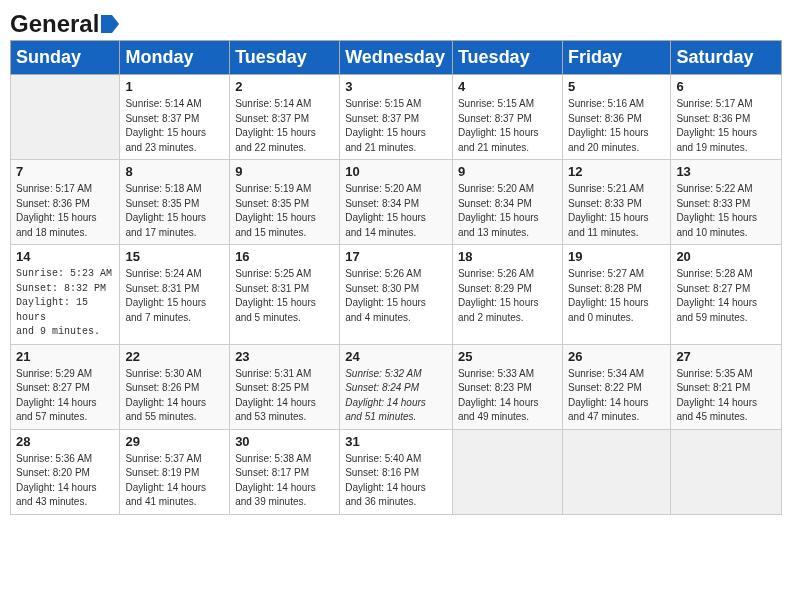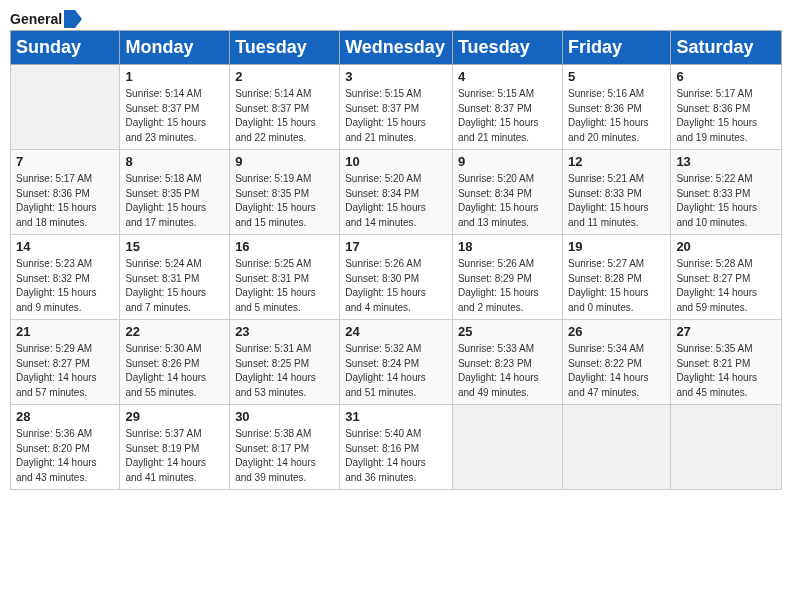--- a/index.html
+++ b/index.html
@@ -73,21 +73,21 @@
     .empty-cell {
       background: #f0f0f0 !important;
     }
   </style>
 </head>
 <body>
 
 <div class="header-area">
   <div class="logo">
     <div style="display:flex;align-items:center;">
-      <span style="font-size:14px;font-weight:bold;color:#1a1a1a;">General</span>
+      <span style="font-size:24px;font-weight:bold;color:#1a1a1a;">General</span>
       <svg width="18" height="18" viewBox="0 0 18 18" style="margin-left:2px;">
         <polygon points="0,0 11,0 18,9 11,18 0,18" fill="#1565c0"></polygon>
       </svg>
     </div>
     <span style="font-size:20px;font-weight:bold;color:#1565c0;margin-top:-4px;"></span>
   </div>
   <div class="title-area">
     <div class="month-title"></div>
     <div class="location-title"></div>
   </div>
@@ -198,21 +198,21 @@
           <div class="day-number">13</div>
           <div class="day-info" style="white-space: pre-line;">Sunrise: 5:22 AM
 Sunset: 8:33 PM
 Daylight: 15 hours
 and 10 minutes.</div>
         </td>
       </tr>
       <tr>
         <td>
           <div class="day-number">14</div>
-          <div class="day-info" style="white-space: pre-line;">Sunrise: 5:23 AM
+          <div class="day-info" style="white-space: pre-line; font-family: Liberation Mono, monospace;">Sunrise: 5:23 AM
 Sunset: 8:32 PM
 Daylight: 15 hours
 and 9 minutes.</div>
         </td>
         <td>
           <div class="day-number">15</div>
           <div class="day-info" style="white-space: pre-line;">Sunrise: 5:24 AM
 Sunset: 8:31 PM
 Daylight: 15 hours
 and 7 minutes.</div>
@@ -270,21 +270,21 @@
         </td>
         <td>
           <div class="day-number">23</div>
           <div class="day-info" style="white-space: pre-line;">Sunrise: 5:31 AM
 Sunset: 8:25 PM
 Daylight: 14 hours
 and 53 minutes.</div>
         </td>
         <td>
           <div class="day-number">24</div>
-          <div class="day-info" style="white-space: pre-line;">Sunrise: 5:32 AM
+          <div class="day-info" style="white-space: pre-line; font-style: italic;">Sunrise: 5:32 AM
 Sunset: 8:24 PM
 Daylight: 14 hours
 and 51 minutes.</div>
         </td>
         <td>
           <div class="day-number">25</div>
           <div class="day-info" style="white-space: pre-line;">Sunrise: 5:33 AM
 Sunset: 8:23 PM
 Daylight: 14 hours
 and 49 minutes.</div>

